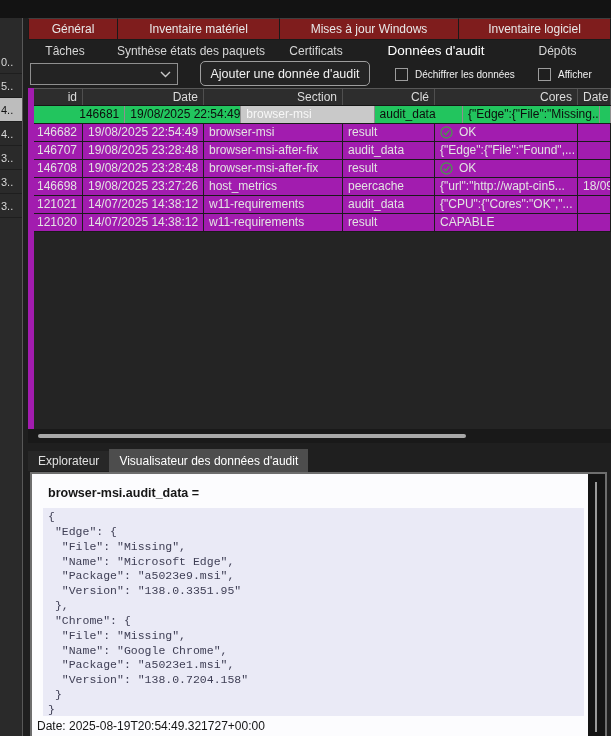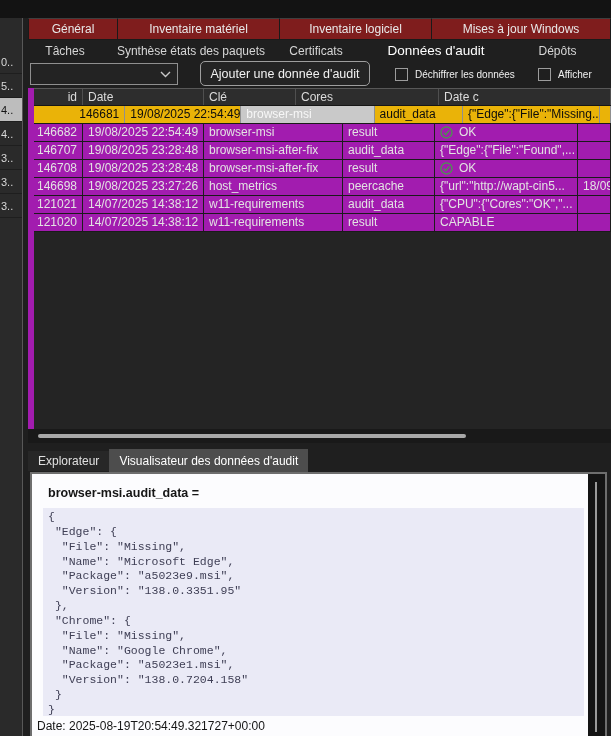--- a/index.html
+++ b/index.html
@@ -27,31 +27,31 @@
   
   .combo { position:absolute; left:30px; top:63px; width:148px; height:22px; background:#232323; border:1px solid #8f8f8f; display:flex; align-items:center; justify-content:flex-end; padding-right:6px; }
   .combo svg { display:block; }
   .add-btn { position:absolute; left:200px; top:61px; width:170px; height:25px; background:#242424; border:1px solid #9e9e9e; border-radius:5px; color:#f2f2f2; font-size:12.5px; display:flex; align-items:center; justify-content:center; font-family:"Liberation Sans",sans-serif; }
   .cbwrap { position:absolute; top:63px; height:22px; display:flex; align-items:center; gap:7px; color:#f0f0f0; font-size:10px; white-space:nowrap; }
   .cb { width:13px; height:13px; border:1px solid #9c9c9c; background:#1f1f1f; flex:0 0 auto; }
 
   
   .grid { position:absolute; left:28px; top:88px; width:583px; height:341px; background:#242424; border-left:6px solid #a21caf; }
   .g-head { display:flex; height:18px; background:#2d2d2d; border-top:1px solid #585858; border-bottom:1px solid #161616; }
-  .g-head .hc { font-size:12px; color:#dcdcdc; line-height:17px; padding:0 5px; border-right:1px solid #4f4f4f; overflow:hidden; white-space:nowrap; }
+  .g-head .hc { font-size:12px; color:#dcdcdc; line-height:17px; padding:0 5px; border-right:1px solid #4f4f4f; overflow:hidden; white-space:nowrap;text-align:right; }
   .g-row { display:flex; height:18px; background:#a21caf; border-bottom:1px solid #1a1a1a; }
   .g-row .c { font-size:12px; color:#e3e3e3; line-height:17px; padding:0 5px; border-right:1px solid #1d1d1d; overflow:hidden; white-space:nowrap; display:flex; align-items:center; gap:6px; }
   .c-id { width:49px; justify-content:flex-end; text-align:right; }
   .hc.c-id { text-align:right; }
   .c-date { width:121px; }
   .c-section { width:139px; }
   .c-key { width:92px; }
   .c-value { width:143px; }
   .c-datec { flex:1; }
-  .g-row.selected { background:#eab308;padding-left:44px; }
+  .g-row.selected { background:#22c55e;padding-left:44px; }
   .g-row.selected .c { color:#0d0d0d; border-right:1px solid #8f8f8f; }
   .g-row.selected .c.focused { background:#c9c9c9; color:#f7f7f7; }
   .ok-ic { width:13px; height:13px; flex:0 0 auto; }
 
   
   .hscroll { position:absolute; left:28px; top:429px; width:583px; height:14px; background:#191919; }
   .hthumb { position:absolute; left:10px; top:5px; width:428px; height:4px; background:#a8a8a8; border-radius:2px; }
 
   
   .vtabs { position:absolute; left:28px; top:449px; height:23px; display:flex; align-items:center; }
@@ -82,22 +82,22 @@
     <div class="rail-item">4..</div>
     <div class="rail-item">3..</div>
     <div class="rail-item">3..</div>
     <div class="rail-item">3..</div>
   </div>
   <div class="rail-divider"></div>
 
   <div class="tabrow1">
     <div class="tab" style="width:90px">Général</div>
     <div class="tab" style="width:162px">Inventaire matériel</div>
+    <div class="tab" style="width:179px">Mises à jour Windows</div>
     <div class="tab" style="width:152px">Inventaire logiciel</div>
-    <div class="tab" style="width:179px">Mises à jour Windows</div>
   </div>
   <div class="tabrow2">
     <div class="tab" style="width:90px">Tâches</div>
     <div class="tab" style="width:162px">Synthèse états des paquets</div>
     <div class="tab" style="width:88px">Certificats</div>
     <div class="tab active" style="width:152px">Données d'audit</div>
     <div class="tab" style="width:91px">Dépôts</div>
   </div>
 
   <div class="combo">
@@ -113,20 +113,21 @@
   </div>
   <div class="cbwrap" style="left:538px">
     <span class="cb"></span>
     <span>Afficher</span>
   </div>
 
   <div class="grid">
     <div class="g-head">
       <div class="hc c-id">id</div>
       <div class="hc c-date">Date</div>
+      <div class="hc c-section">Section</div>
       <div class="hc c-key">Clé</div>
       <div class="hc c-value">Cores</div>
       <div class="hc c-datec">Date c</div>
     </div>
 
     <div class="g-row selected">
       <div class="c c-id">146681</div>
       <div class="c c-date">19/08/2025 22:54:49</div>
       <div class="c c-section focused">browser-msi</div>
       <div class="c c-key">audit_data</div>

